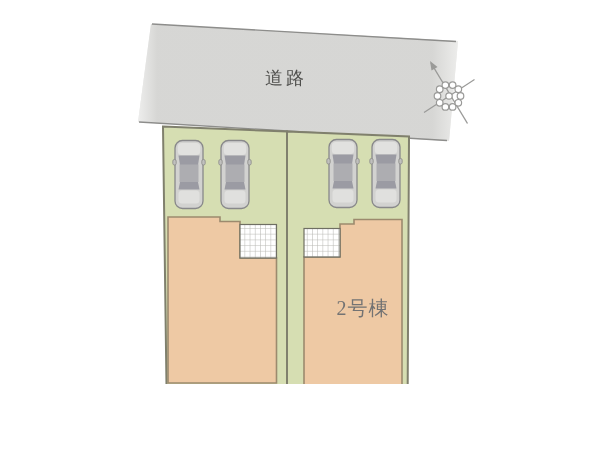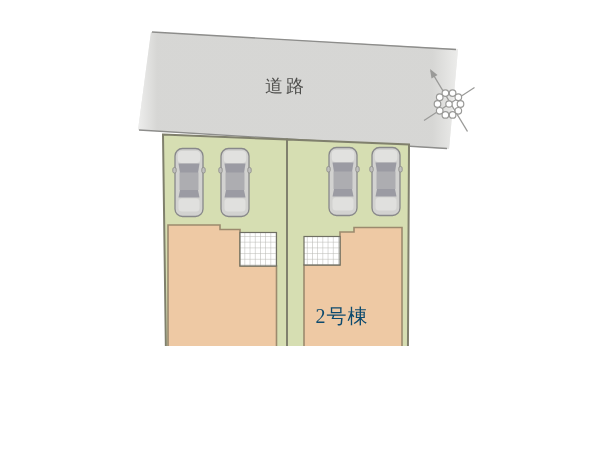--- a/index.html
+++ b/index.html
@@ -1,43 +1,42 @@
 <!DOCTYPE html>
 <html><head>
 <meta charset="utf-8">
 <style>
   html, body { margin: 0; padding: 0; background: #ffffff; }
   .canvas {
     position: relative;
     width: 600px;
-    height: 338px;
+    height: 384px;
     background: #ffffff;
     overflow: hidden;
     font-family: "Liberation Serif", "DejaVu Serif", serif;
-    margin-top: 8px;
   }
   .canvas svg { position: absolute; left: 0; top: 0; }
   .label {
     position: absolute;
     text-align: center;
     color: #44403a;
     user-select: none;
     white-space: nowrap;
   }
   .road-label {
     left: 246px; top: 66px; width: 80px;
     font-size: 18px; letter-spacing: 3px; color: #4e4e4c;
   }
   .bldg1-label {
     left: 176px; top: 289px; width: 104px;
     font-size: 20px; letter-spacing: 1px; color: #3f382f;
   }
   .bldg2-label {
-    left: 290px; top: 295px; width: 104px;
-    font-size: 20px; letter-spacing: 1px; color: #0c4a6e;
+    left: 311px; top: 295px; width: 104px;
+    font-size: 20px; letter-spacing: 1px; color: #737373;
   }
 </style>
 </head>
 <body>
 
 <div class="canvas">
 
   <svg width="600" height="450" viewBox="0 0 600 450">
     <defs>
       <linearGradient id="roadFade" x1="0" y1="0" x2="1" y2="0">

